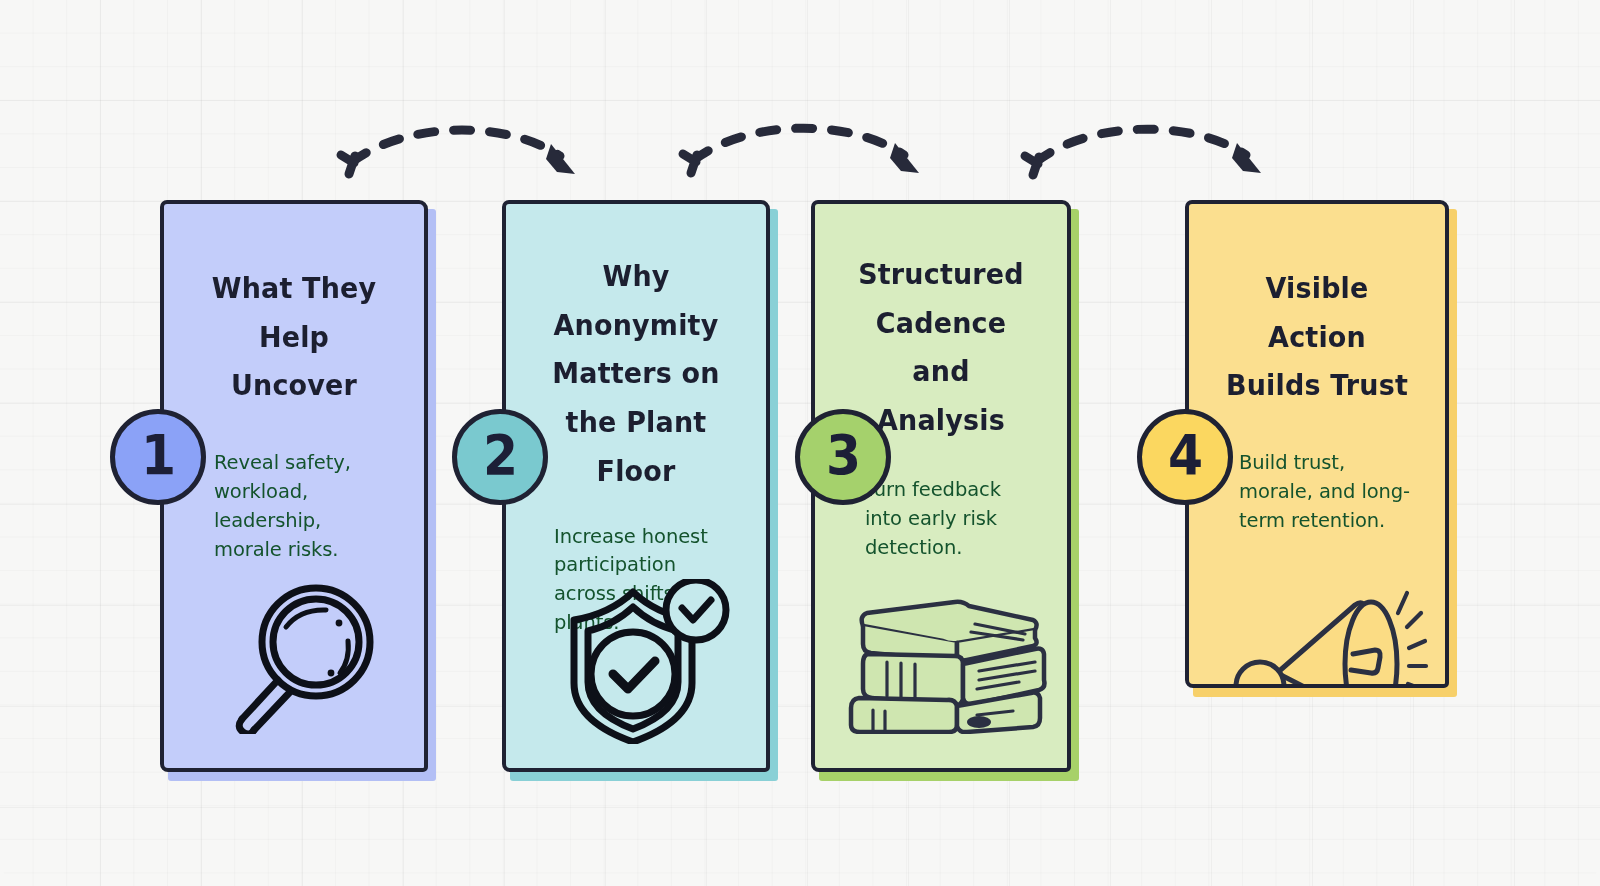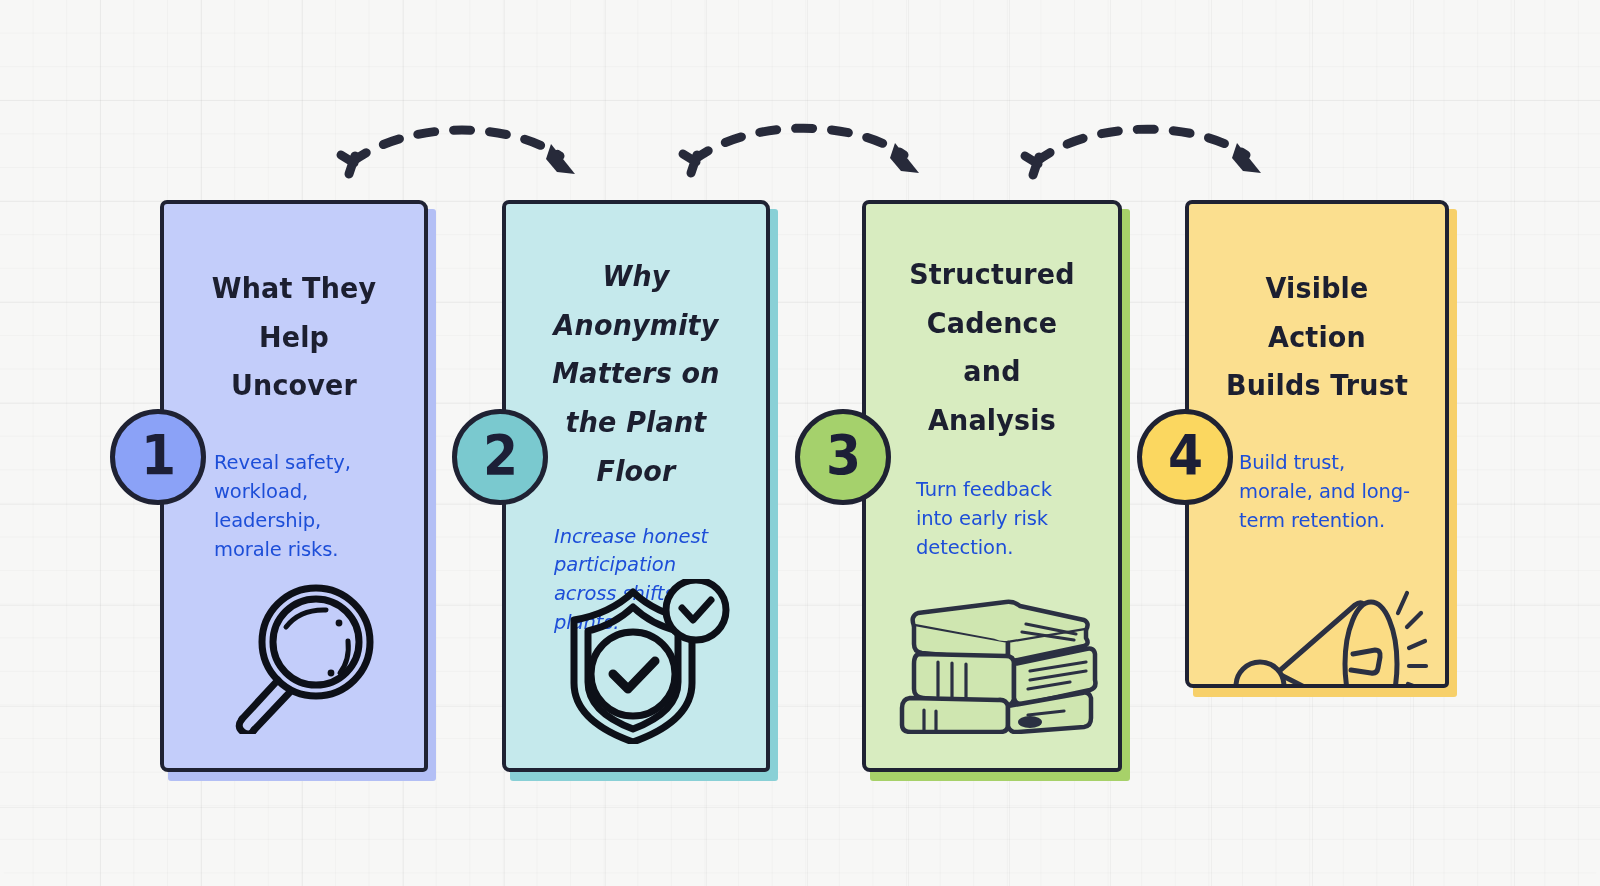--- a/index.html
+++ b/index.html
@@ -85,21 +85,21 @@
     text-align: center;
     color: #1c1f30;
     margin: 0;
     transform: scaleX(0.93);
   }
   .card-desc {
     font-family: "DejaVu Sans", sans-serif;
     font-weight: 400;
     font-size: 19.5px;
     line-height: 1.48;
-    color: #1d4ed8;
+    color: #14532d;
     margin: 8px;
     text-align: left;
     letter-spacing: -0.1px;
   }
 
   
   .c1 .card-title { margin-top: 38px; }
   .c1 .card-desc  { margin-top: 39px; margin-left: 24px; }
   .c2 .card-title { margin-top: 26px; }
   .c2 .card-desc  { margin-top: 27px; margin-left: 22px; }
@@ -185,21 +185,21 @@
         <circle cx="101" cy="94" r="3.4" fill="#0d1018"></circle>
       </svg>
     </div>
   </div>
   <div class="badge" style="left:110px; top:409px; background:#8ba2f7;">
     <span class="badge-num">1</span>
   </div>
 
   <div class="card c2" style="left:502px; top:200px; width:268px; height:572px;">
     <div class="card-shadow" style="background:#89d0d6;"></div>
-    <div class="card-body" style="background:#c5e9ec;font-style:italic;">
+    <div class="card-body" style="background:#c5e9ec;">
       <div class="card-inner">
         <div class="card-title">Why Anonymity Matters on the Plant Floor</div>
         <div class="card-desc">Increase honest participation across shifts and plants.</div>
       </div>
 
       <svg class="card-icon" style="left:50px; top:375px;" width="175" height="165" viewBox="0 0 175 165">
         <g fill="none" stroke="#0d1018" stroke-width="7" stroke-linejoin="round" stroke-linecap="round">
           <path d="M 18,41 L 18,104 Q 18,142 77,163 Q 136,142 136,104 L 136,41
                    Q 100,35 77,13 Q 54,35 18,41 Z"></path>
           <path d="M 32,52 L 32,103 Q 32,133 77,150 Q 122,133 122,103 L 122,52
@@ -214,21 +214,21 @@
           <circle cx="140" cy="31" r="30"></circle>
           <path d="M 126,29 L 137,41 L 155,21"></path>
         </g>
       </svg>
     </div>
   </div>
   <div class="badge" style="left:452px; top:409px; background:#7ac9cf;">
     <span class="badge-num">2</span>
   </div>
 
-  <div class="card c3" style="left:862px; top:200px; width:260px; height:572px;">
+  <div class="card c3" style="left:811px; top:200px; width:260px; height:572px;">
     <div class="card-shadow" style="background:#a7d169;"></div>
     <div class="card-body" style="background:#d8ecc0;">
       <div class="card-inner">
         <div class="card-title">Structured Cadence and Analysis</div>
         <div class="card-desc">Turn feedback into early risk detection.</div>
       </div>
 
       <svg class="card-icon" style="left:22px; top:390px;" width="215" height="140" viewBox="0 0 215 140">
         <g stroke="#2b3042" stroke-width="4.5" stroke-linejoin="round" stroke-linecap="round" fill="#cfe6b0">
 

